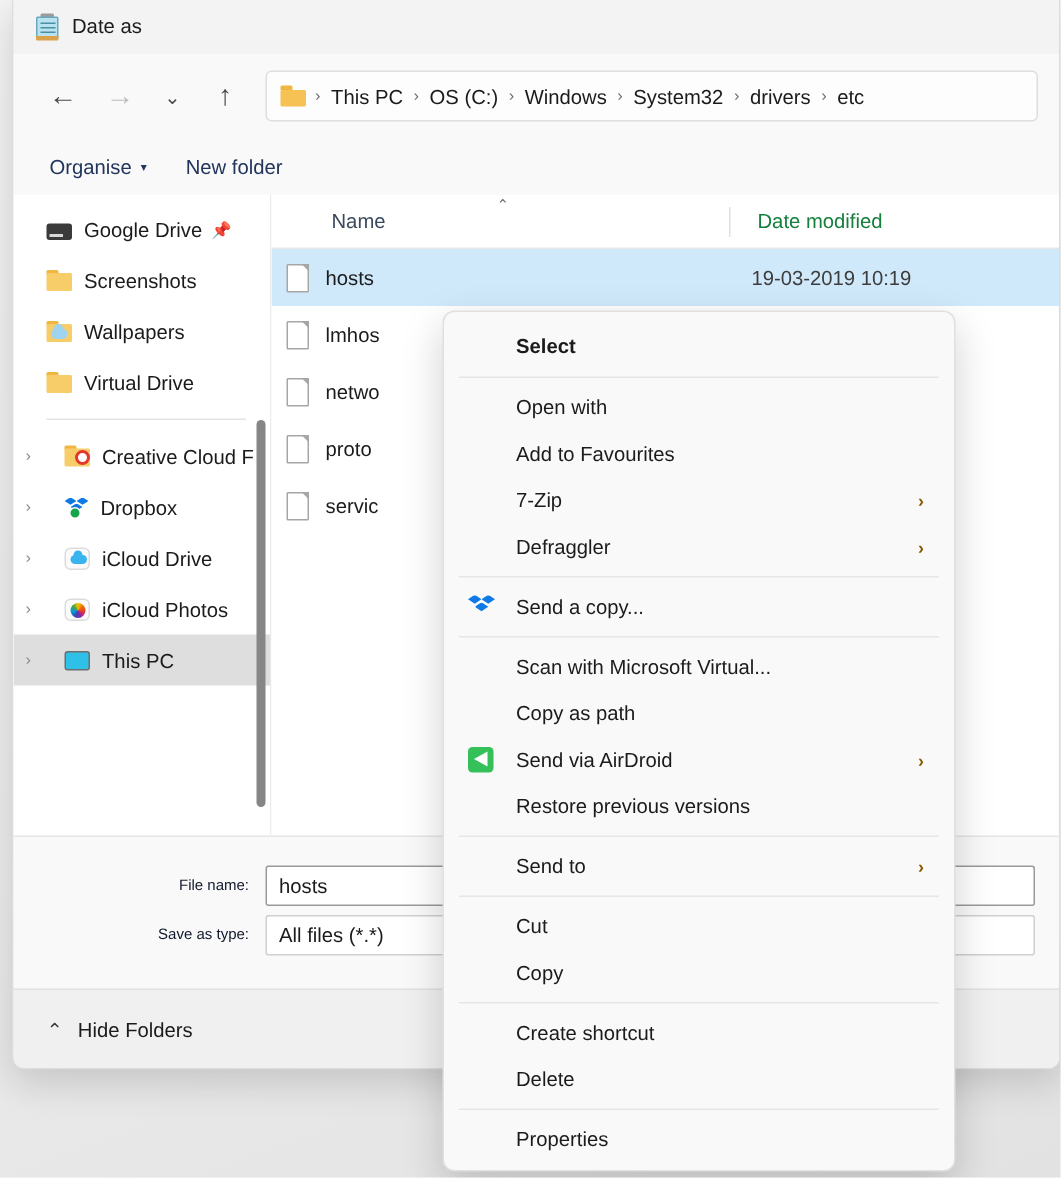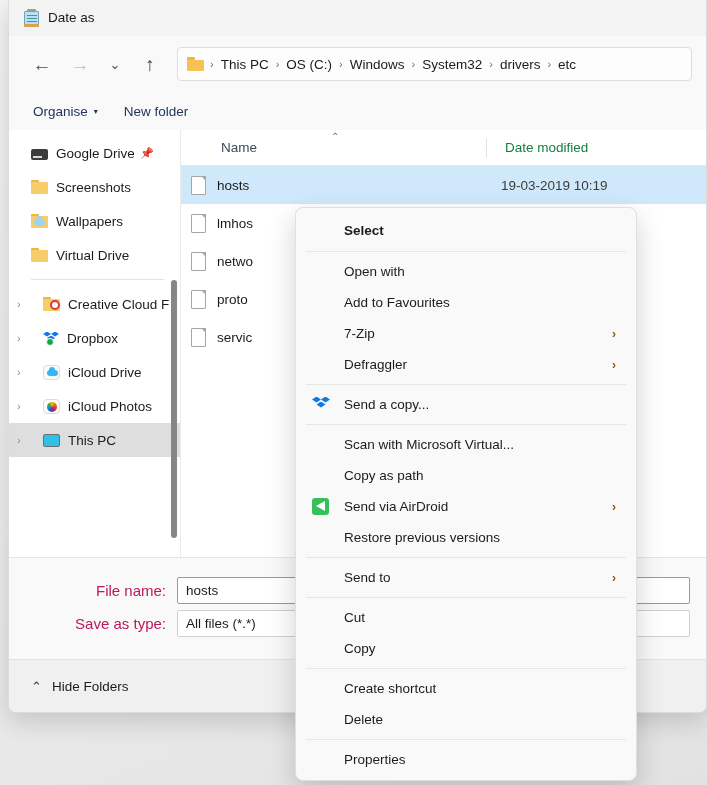--- a/index.html
+++ b/index.html
@@ -184,21 +184,21 @@
 
   
   .formarea {
     position:absolute; left:0; right:0; bottom:53px; height:102px;
     background:#f9f9f9; border-top:1px solid #e6e6e6;
     padding: 16px 0 0 0;
   }
   .formrow { display:flex; align-items:center; height:33px; }
   .formlabel {
     width: 168px; text-align:right; padding-right:11px;
-    font-size:15px; color:#be185d;
+    font-size:10px; color:#0f172a;
   }
   .forminput {
     flex:1; margin-right: 16px; height:27px;
     background:#ffffff; border:1px solid #9a9a9a; border-radius:2px;
     display:flex; align-items:center; padding: 0 8px;
     font-size:13.5px; color:#1b1b1b;
   }
   .forminput.select { border-color:#cfcfcf; }
 
   

